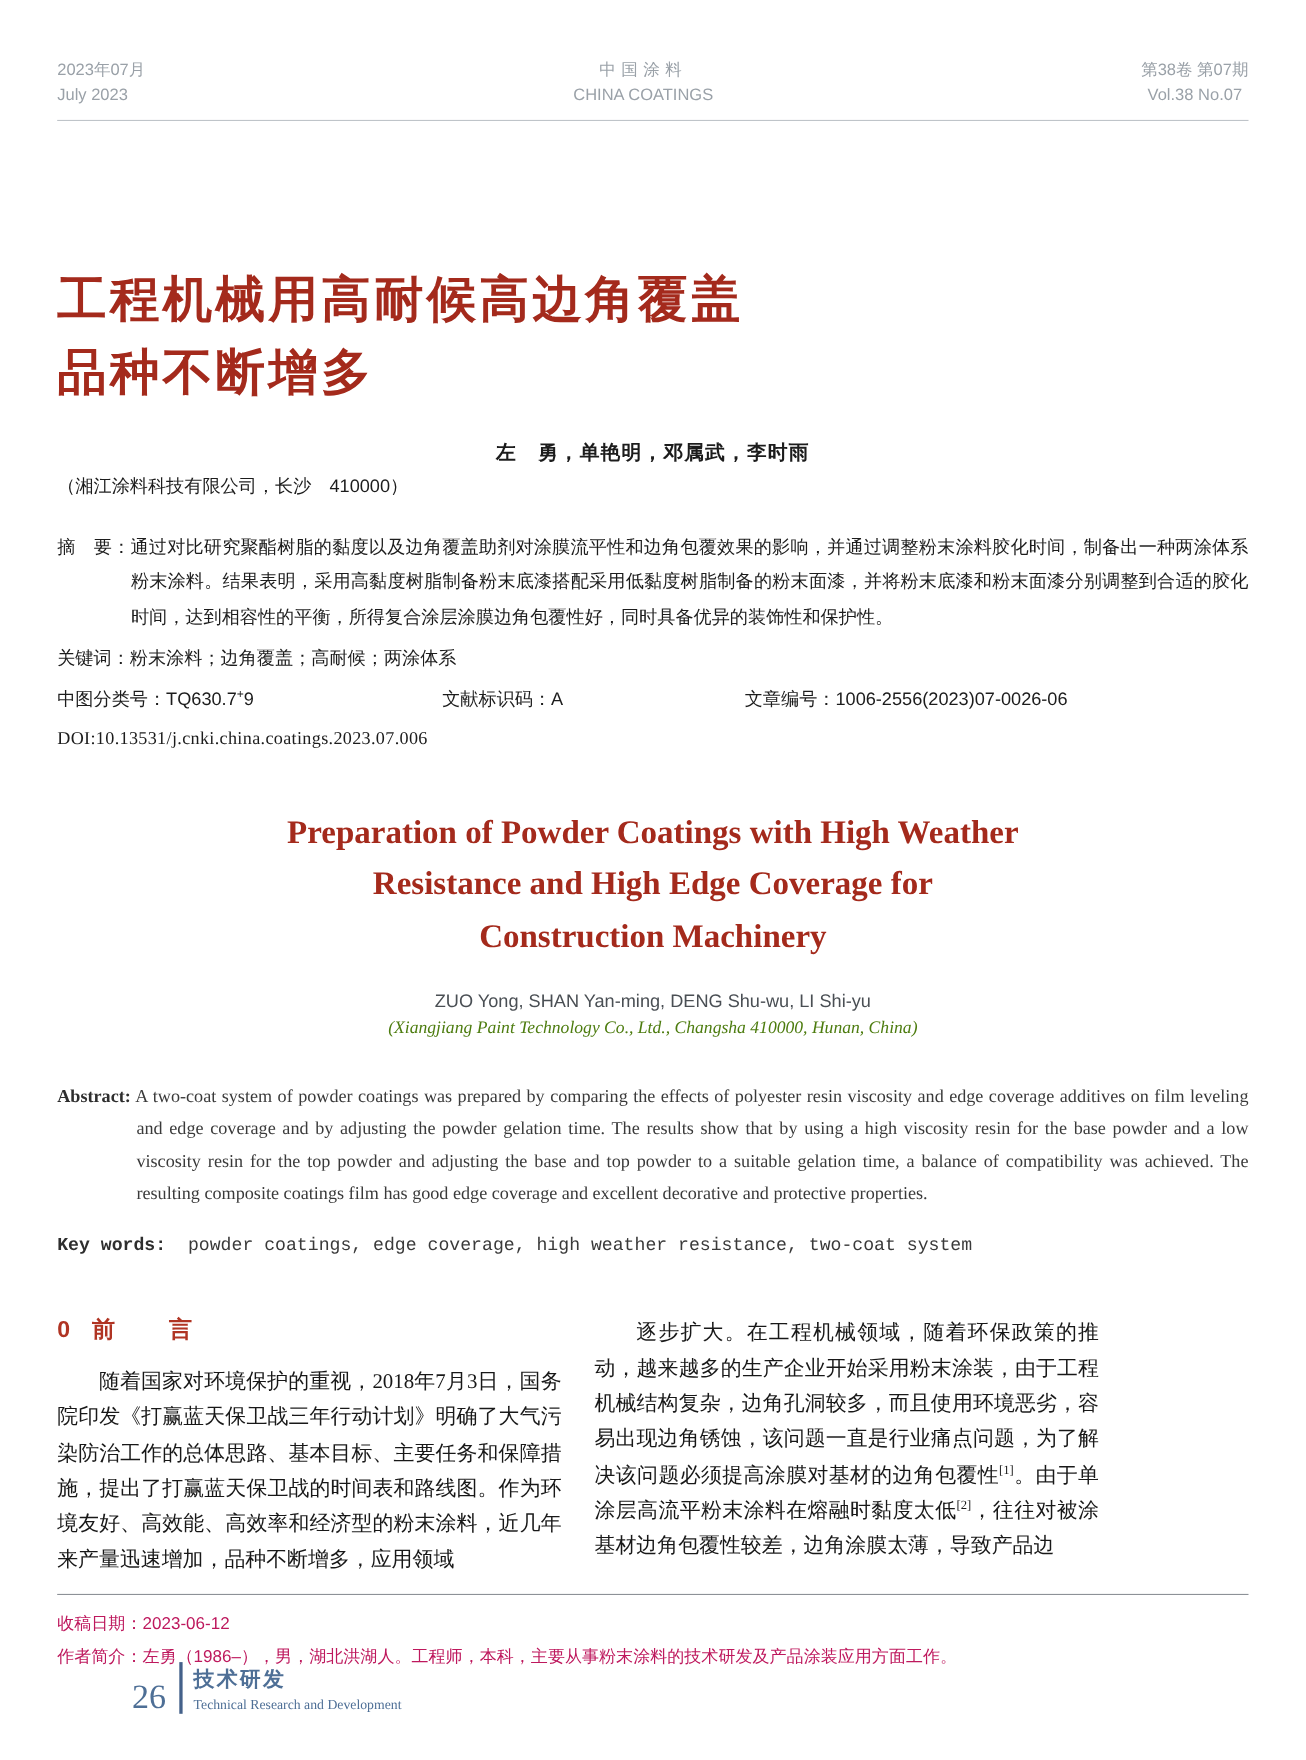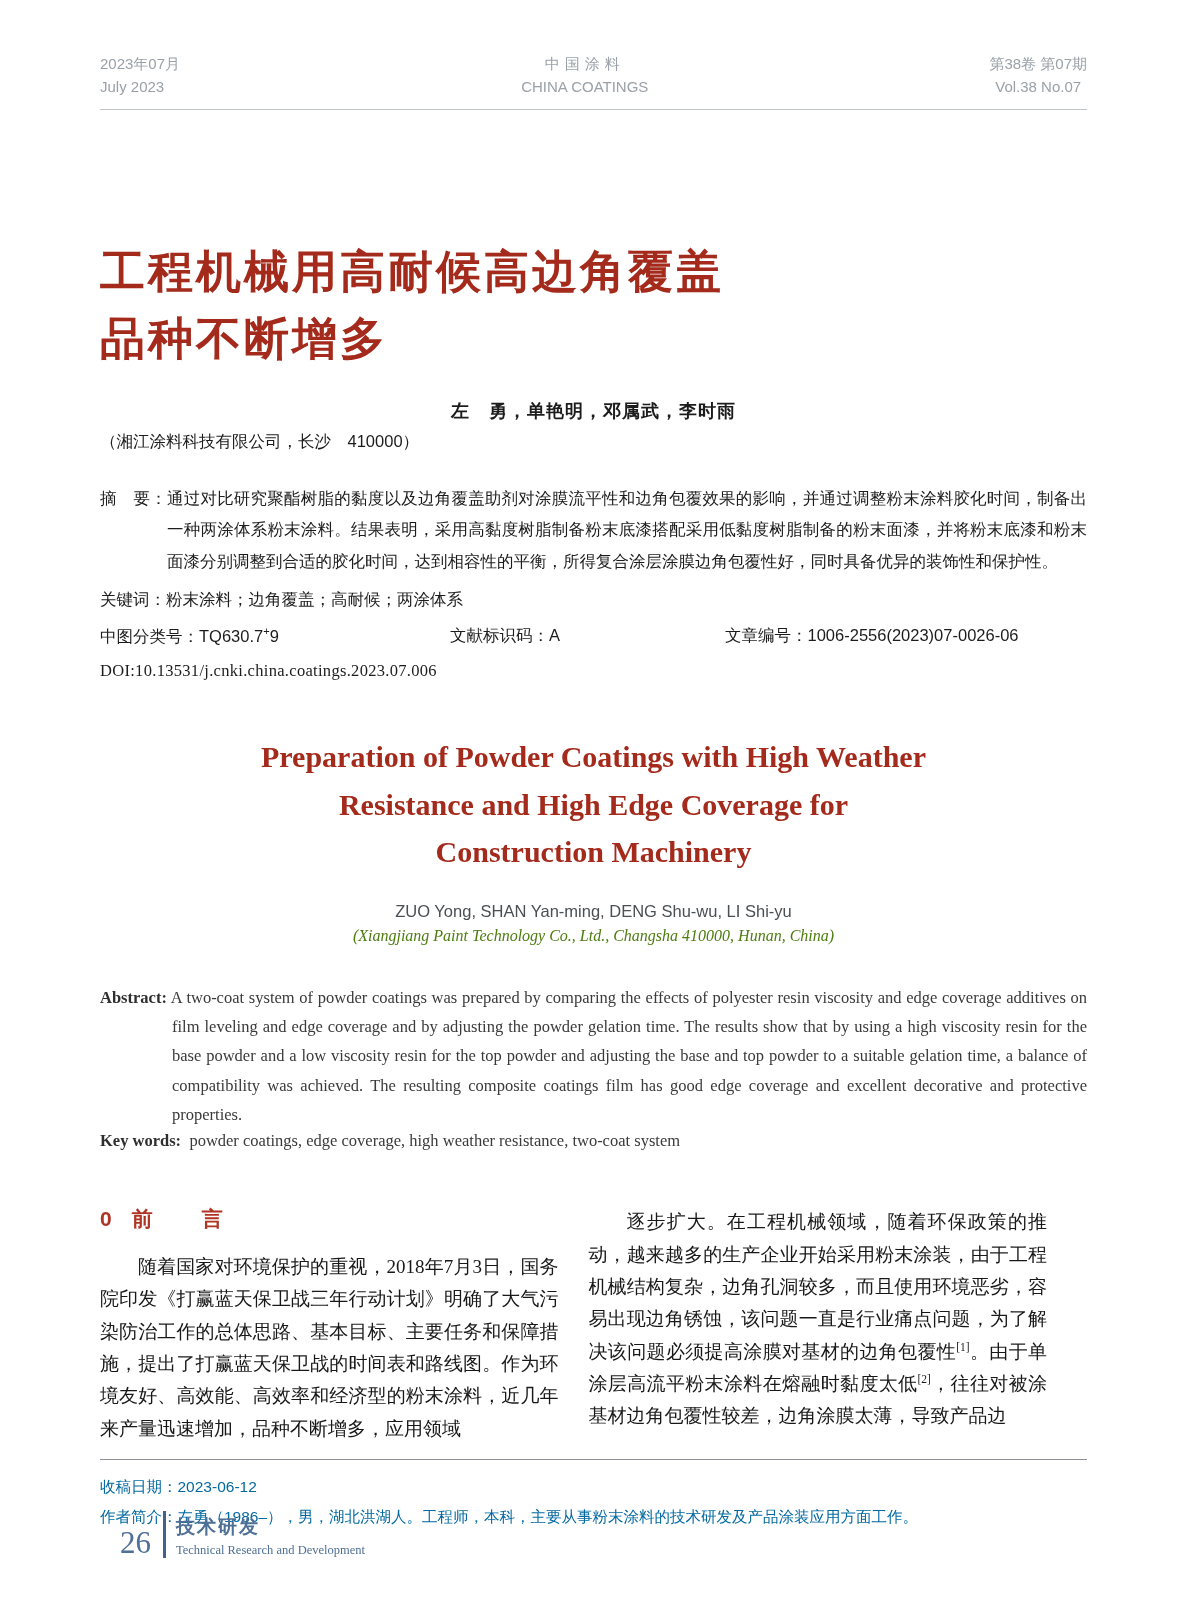--- a/index.html
+++ b/index.html
@@ -3,21 +3,21 @@
 <meta charset="utf-8">
 <style>
   * { box-sizing: border-box; margin: 0; padding: 0; }
   html, body { background: #ffffff; }
   body {
     width: 1187px; height: 1600px;
     position: relative; overflow: hidden;
     font-family: "Liberation Sans", sans-serif;
     color: #1c1c1c;
   }
-  .content { padding: 0 100px; }
+  .content { padding: 0 52px; }
 
   
   .journal-header {
     display: flex; justify-content: space-between; align-items: flex-end;
     padding-top: 52px; padding-bottom: 10px;
     border-bottom: 1px solid #bfc4c9;
     color: #9aa1a8; font-size: 15px; line-height: 1.55;
   }
   .journal-header .cell { white-space: nowrap; }
   .journal-header .center { text-align: center; }
@@ -75,22 +75,22 @@
 
   
   .abstract-en {
     margin-top: 38px;
     font-family: "Liberation Serif", serif; color: #3a3a3a;
     font-size: 16.5px; line-height: 1.78; text-align: justify;
     padding-left: 72px; text-indent: -72px;
   }
   .abstract-en .lbl { font-weight: 700; color: #2e2e2e; }
   .keywords-en {
-    margin-top: 2px;
-    font-family: Liberation Serif, serif; color: #3a3a3a; font-size: 16.5px;
+    margin-top: 23px;
+    font-family: Liberation Mono, monospace; color: #3a3a3a; font-size: 16.5px;
   }
   .keywords-en .lbl { font-weight: 700; color: #2e2e2e; }
 
   
   .columns { display: flex; gap: 30px; margin-top: 50px; }
   .col {
     width: 458.5px;
     font-family: "Liberation Serif", serif;
     font-size: 19px; line-height: 1.7; text-align: justify;
     color: #181818;
@@ -103,21 +103,21 @@
   .section-heading .sec-title { margin-left: 20px; letter-spacing: 14px; }
   .para { text-indent: 2em; }
   .col-right { padding-top: 5px; }
   .para sup { font-size: 11.5px; }
 
   
   .footnotes {
     margin-top: 14px;
     border-top: 1.5px solid #8d9197;
     padding-top: 12px;
-    font-size: 15.5px; line-height: 1.95; color: #0369a1;
+    font-size: 15.5px; line-height: 1.95; color: #be185d;
   }
 
   
   .page-footer {
     position: absolute; left: 120px; bottom: 42px;
     display: flex; align-items: flex-end; color: #4e6f96;
   }
   .page-footer .page-num {
     font-family: "Liberation Serif", serif; font-size: 31px; line-height: 1;
   }

